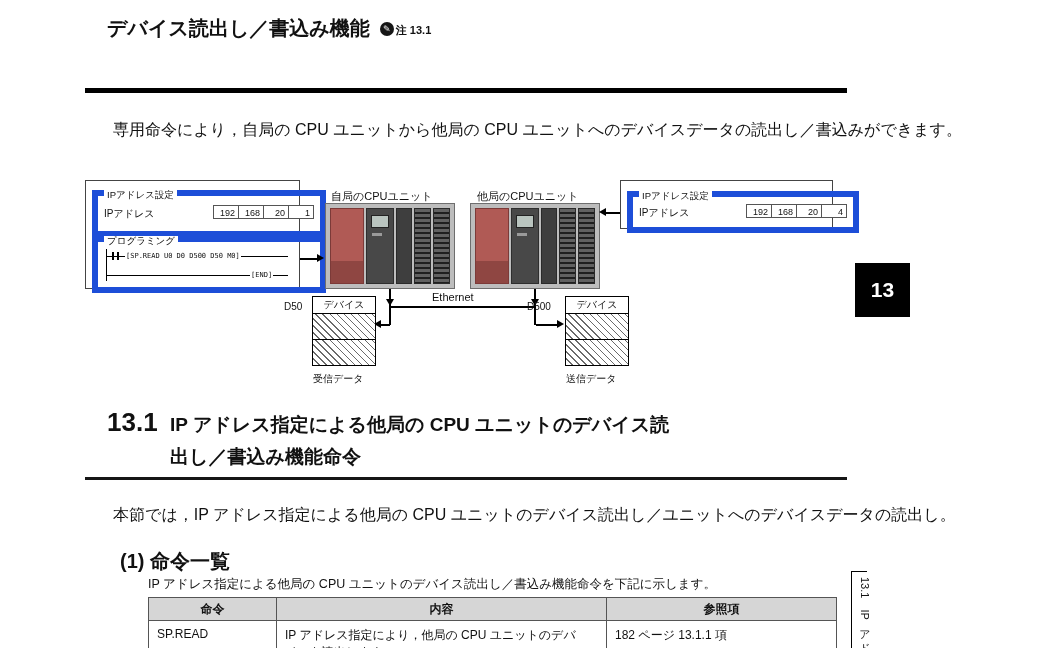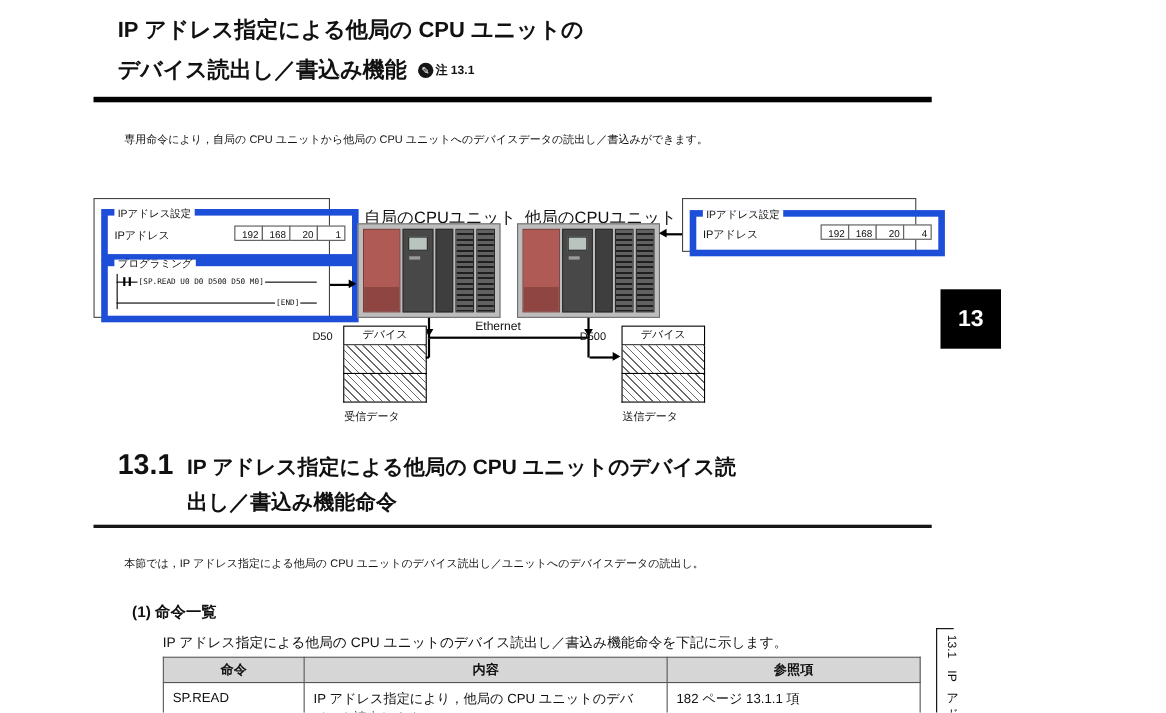--- a/index.html
+++ b/index.html
@@ -11,64 +11,64 @@
   .chapter-label{font-size:29px;font-weight:bold;letter-spacing:1px;}
   .chapter-titles{margin-left:22px;}
   .chapter-title{font-size:20px;font-weight:bold;line-height:36px;white-space:nowrap;}
   .note-icon{display:inline-flex;width:14px;height:14px;border-radius:50%;background:#161616;color:#fff;
              font-size:9px;align-items:center;justify-content:center;vertical-align:middle;margin:0 2px 2px 10px;}
   .note-text{font-size:11px;font-weight:bold;vertical-align:middle;}
 
   .rule-thick{background:#000;height:5px;}
   .rule-med{background:#161616;height:3px;}
 
-  .body-text{font-size:10px;white-space:nowrap;}
+  .body-text{font-size:16px;white-space:nowrap;}
   .body-text2{font-size:12.5px;white-space:nowrap;}
-  .list-head{font-size:14px;font-weight:bold;}
+  .list-head{font-size:20px;font-weight:bold;}
 
   
   .panel{border:1px solid #444;background:#fff;}
   .group{position:absolute;border:6px solid #1d4ed8;padding-left:24px;}
   .group-label{position:absolute;top:-6px;left:6px;background:#fff;font-size:9.5px;line-height:1;padding:0 3px;white-space:nowrap;}
   .ip-label{position:absolute;left:6px;top:11px;font-size:10px;}
   .octets{position:absolute;right:6px;top:9px;display:flex;}
   .octet{width:26px;height:14px;border:1px solid #555;margin-left:-1px;font-size:9px;text-align:right;
          padding-right:3px;line-height:14px;box-sizing:border-box;background:#fff;}
 
   
   .rail{position:absolute;width:1px;background:#000;}
   .rung{position:absolute;height:1px;background:#000;}
   .cbar{position:absolute;width:1.5px;height:8px;background:#000;}
   .ladder-box{position:absolute;font-family:"DejaVu Sans Mono",monospace;font-size:7px;line-height:9px;
               background:#fff;padding:0 1px;white-space:nowrap;}
   .ladder-box::before{content:"[";}
   .ladder-box::after{content:"]";}
 
   
-  .cpu-label{font-size:15px;white-space:nowrap;}
+  .cpu-label{font-size:11px;white-space:nowrap;}
   .cpu-unit{position:absolute;width:130px;height:86px;background:#bdbdbd;border:1px solid #6e6e6e;
             display:flex;gap:2px;padding:4px;box-sizing:border-box;}
   .mod-power{width:32px;background:linear-gradient(180deg,#b05a55 0 70%,#8f4642 70% 100%);border:1px solid #7c3a38;}
   .mod-cpu{width:26px;background:#484848;border:1px solid #2e2e2e;position:relative;}
   .lcd{position:absolute;top:6px;left:4px;width:16px;height:11px;background:#b9c4bf;border:1px solid #222;}
   .cpu-dot{position:absolute;left:5px;top:24px;width:10px;height:3px;background:#9a9a9a;}
   .mod-s{width:14px;background:#3e3e3e;border:1px solid #2a2a2a;}
   .mod-io{flex:1;border:1px solid #2a2a2a;background:repeating-linear-gradient(180deg,#616161 0 3px,#1f1f1f 3px 5px);}
 
   
   .hline{height:1.5px;background:#000;}
   .vline{width:1.5px;background:#000;}
   .hline-eth{height:2px;background:#000;}
   .arr-right{width:0;height:0;border-top:4px solid transparent;border-bottom:4px solid transparent;border-left:7px solid #000;}
   .arr-left{width:0;height:0;border-top:4px solid transparent;border-bottom:4px solid transparent;border-right:7px solid #000;}
   .arr-down{width:0;height:0;border-left:4px solid transparent;border-right:4px solid transparent;border-top:7px solid #000;}
   .eth-label{font-size:11px;background:#fff;padding:0 4px;}
 
   
-  .device{width:76px;}
+  .device{width:64px;}
   .dev-head{border:1px solid #000;height:16px;line-height:16px;text-align:center;font-size:10px;background:#fff;}
   .dev-hatch{border:1px solid #000;border-top:none;height:25px;
              background:repeating-linear-gradient(45deg,#fff 0 4px,#6a6a6a 4px 5px);}
   .small-label{font-size:10px;white-space:nowrap;}
 
   
   .tab13{width:55px;height:54px;background:#000;color:#fff;font-size:21px;font-weight:bold;
          display:flex;align-items:center;justify-content:center;}
   .v-text{writing-mode:vertical-rl;font-size:11px;white-space:nowrap;}
 
@@ -82,21 +82,20 @@
   .cmd-table td{border:1px solid #555;padding:6px 8px;vertical-align:top;background:#fff;}
   .desc-line{white-space:nowrap;line-height:17px;}
 </style>
 </head>
 <body>
 
 <div class="page">
 
   <div class="abs" style="left:85px;top:10px;display:flex;align-items:flex-start;">
     <div class="chapter-titles">
-      <div class="chapter-title">IP アドレス指定による他局の CPU ユニットの</div>
       <div class="chapter-title">
         <span>デバイス読出し／書込み機能</span><span class="note-icon">✎</span><span class="note-text">注 13.1</span>
       </div>
     </div>
   </div>
   <div class="abs rule-thick" style="left:85px;top:88px;width:762px;"></div>
 
   <div class="abs body-text" style="left:113px;top:120px;">専用命令により，自局の CPU ユニットから他局の CPU ユニットへのデバイスデータの読出し／書込みができます。</div>
 
   <div class="abs panel" style="left:85px;top:180px;width:213px;height:107px;">

